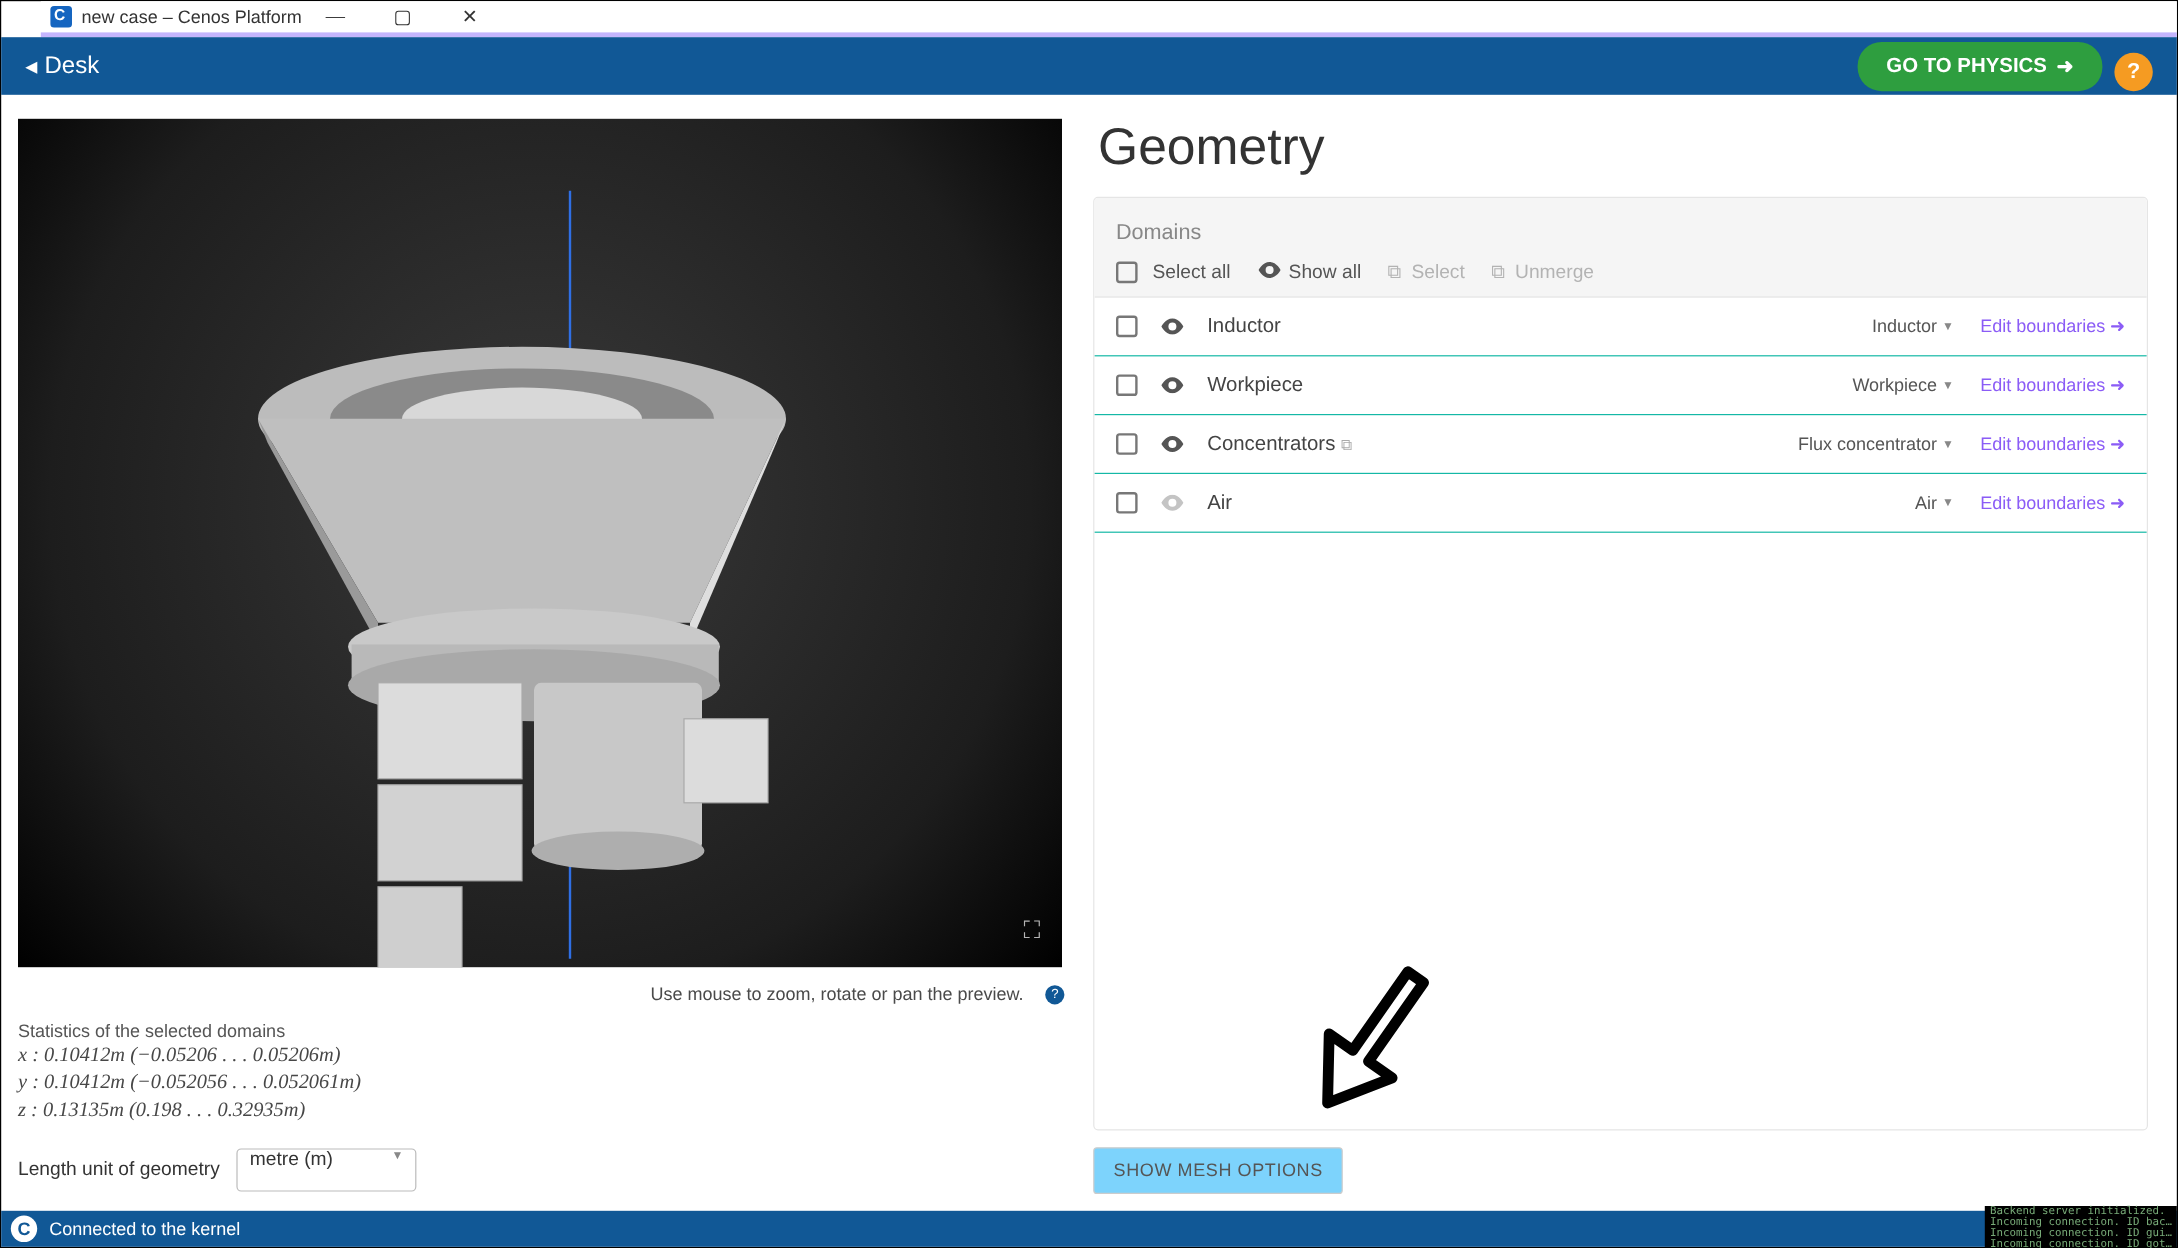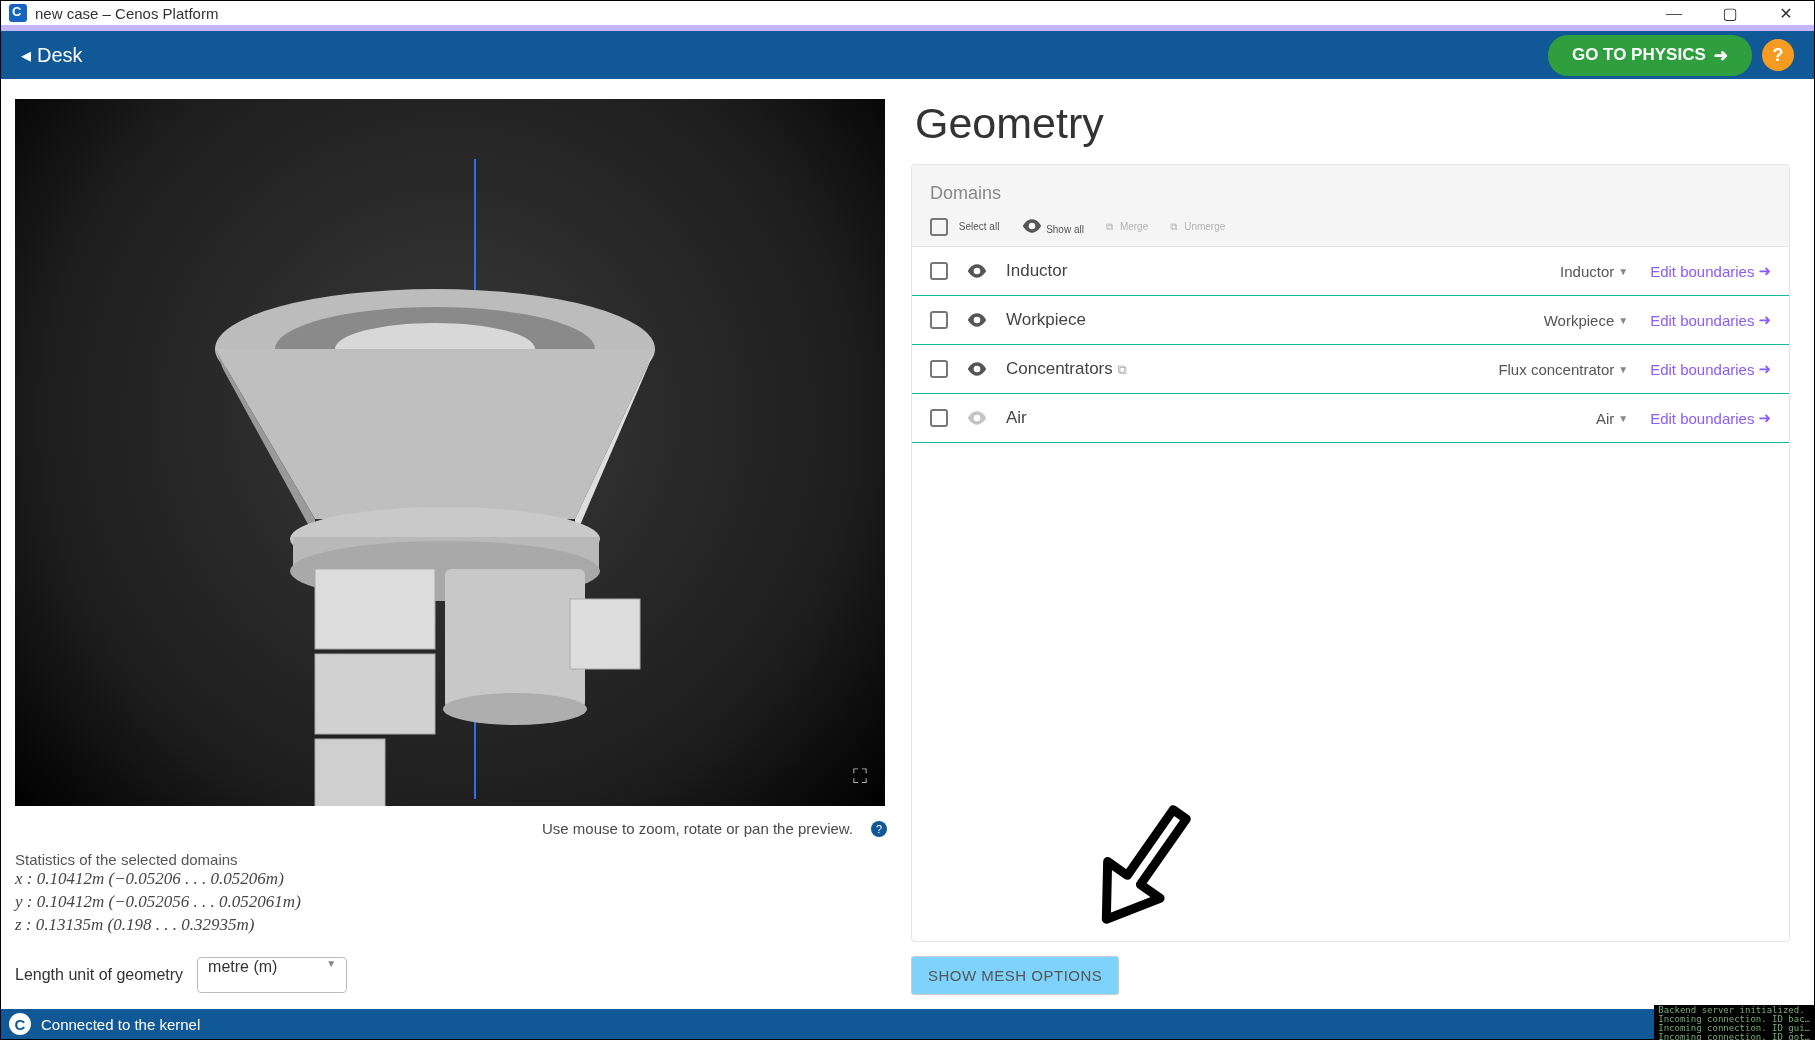--- a/index.html
+++ b/index.html
@@ -1,28 +1,28 @@
 <!DOCTYPE html>
 <html><head>
 <meta charset="utf-8">
 <style>
   * { box-sizing: border-box; }
   html, body { margin:0; padding:0; width:1815px; height:1040px; font-family: "Segoe UI", Arial, sans-serif; background:#fff; color:#333; overflow:hidden;}
   
   .window      { width:100%; height:100%; border:1px solid #000; display:flex; flex-direction:column;}
-  .titlebar    { height:30px; background:#fff; border-bottom:6px solid #c4b5fd; display:flex; align-items:center; justify-content:space-between; padding:0 0 0 8px; font-size:15px;}
+  .titlebar    { height:30px; background:#fff; border-bottom:4px solid #c4b5fd; display:flex; align-items:center; padding:0 0 0 8px; font-size:15px;margin-left:33px;}
   .titlebar-left { display:flex; align-items:center; gap:8px;}
   .app-icon    { width:18px; height:18px; background:#1565c0; border-radius:3px; position:relative;}
   .app-icon::after{content:"C"; color:#fff; font-weight:bold; font-size:13px; position:absolute; left:3px; top:0;}
   .win-btns    { display:flex; height:100%; }
   .win-btn     { width:56px; display:flex; align-items:center; justify-content:center; font-size:16px; font-family:"Segoe UI Symbol"; }
   
   .toolbar     { height:48px; background:#115896; color:#fff; display:flex; align-items:center; justify-content:space-between; padding:0 20px;}
   .desk-btn    { display:flex; align-items:center; gap:6px; font-size:20px; cursor:pointer;}
-  .toolbar-right{display:flex; align-items:center; gap:10px;}
+  .toolbar-right{display:flex; align-items:flex-end; gap:10px;}
   .physics-btn { background:#2e9e3f; color:#fff; border:none; border-radius:20px; padding:10px 24px; font-size:17px; font-weight:bold; display:flex; align-items:center; gap:8px; cursor:pointer;}
   .help-btn    { width:32px; height:32px; border-radius:50%; background:#f59b22; color:#fff; display:flex; align-items:center; justify-content:center; font-weight:bold; font-size:18px; cursor:pointer;}
   
   .main        { flex:1; display:flex; overflow:hidden;}
   .left-pane   { width:900px; padding:20px 14px 14px 14px; display:flex; flex-direction:column;}
   .right-pane  { flex:1; padding:14px 24px 14px 10px; display:flex; flex-direction:column; position:relative;}
   
   .viewport    { position:relative; width:870px; height:707px; background:radial-gradient(circle at 50% 45%, #3a3a3a 0%, #1d1d1d 70%, #000 100%); }
   .viewport svg{ position:absolute; inset:0;}
   .expand-icon { position:absolute; right:18px; bottom:18px; color:#b5b5b5; font-size:20px; cursor:pointer;}
@@ -30,21 +30,21 @@
   .hint .q     { width:16px;height:16px;border-radius:50%;background:#115896;color:#fff;font-size:11px;display:flex;align-items:center;justify-content:center;}
   .stats-title { margin-top:14px; color:#555; font-size:15px;}
   .stats-line  { font-family:"Cambria Math","Times New Roman",serif; font-style:italic; font-size:17px; color:#474747; line-height:1.35;}
   .len-row     { margin-top:20px; display:flex; align-items:center; gap:14px; font-size:16px; color:#333;}
   .len-select  { width:150px; height:36px; border:1px solid #bbb; border-radius:4px; padding:0 10px; background:#fff; display:flex; align-items:flex-start; justify-content:space-between; cursor:pointer;}
   
   .panel-title { font-size:43px; color:#333; margin:6px 0 16px 4px; font-weight:400;}
   .domains-box { border:1px solid #e5e5e5; border-radius:4px; display:flex; flex-direction:column; height:820px; overflow:hidden;}
   .dom-header  { background:#f5f5f5; padding:18px 18px 10px 18px; border-bottom:1px solid #e5e5e5;}
   .dom-header h3{ margin:0 0 14px 0; font-size:18px; font-weight:400; color:#888;}
-  .dom-tools   { display:flex; align-items:center; gap:22px; color:#555; font-size:10px;}
+  .dom-tools   { display:flex; align-items:center; gap:22px; color:#555; font-size:16px;}
   .dom-tools .disabled{ color:#b3b3b3;}
   .chk         { width:18px; height:18px; border:2px solid #777; border-radius:3px; display:inline-block; vertical-align:middle;}
   .eye         { width:22px; display:inline-flex; justify-content:center;}
   .dom-list    { display:flex; flex-direction:column;}
   .dom-row     { display:flex; align-items:center; padding:14px 18px; border-bottom:1px solid #14b8a6; font-size:17px; color:#444;}
   .dom-name    { flex:1; display:flex; align-items:center; gap:18px;}
   .dom-type    { color:#555; font-size:15px; display:flex; align-items:center; gap:4px; min-width:140px; justify-content:flex-end;}
   .dom-edit    { color:#8b5cf6; font-size:15px; margin-left:22px; display:flex; align-items:center; gap:4px;}
   .mesh-btn    { margin-top:14px; align-self:flex-start; background:#7dd3fc; border:1px solid #ccc; border-radius:3px; padding:10px 16px; font-size:15px; color:#555; cursor:pointer; letter-spacing:.5px;}
   
@@ -154,21 +154,21 @@
             <span>
               <span class="eye">
                 <svg width="20" height="14" viewBox="0 0 24 16">
                     <path d="M12 0C5 0 1 8 1 8s4 8 11 8 11-8 11-8S19 0 12 0zm0 12a4 4 0 110-8 4 4 0 010 8z" fill="#555"></path>
                   </svg>
               </span>
               <span>Show all</span>
             </span>
             <span class="disabled">
               <span class="ico">⧉</span>
-              <span style="margin-left:4px">Merge</span>
+              <span style="margin-left:4px">Select</span>
             </span>
             <span class="disabled">
               <span class="ico">⧉</span>
               <span style="margin-left:4px">Unmerge</span>
             </span>
           </div>
         </div>
 
         <div class="dom-list" id="dom-list">
             <div class="dom-row">

